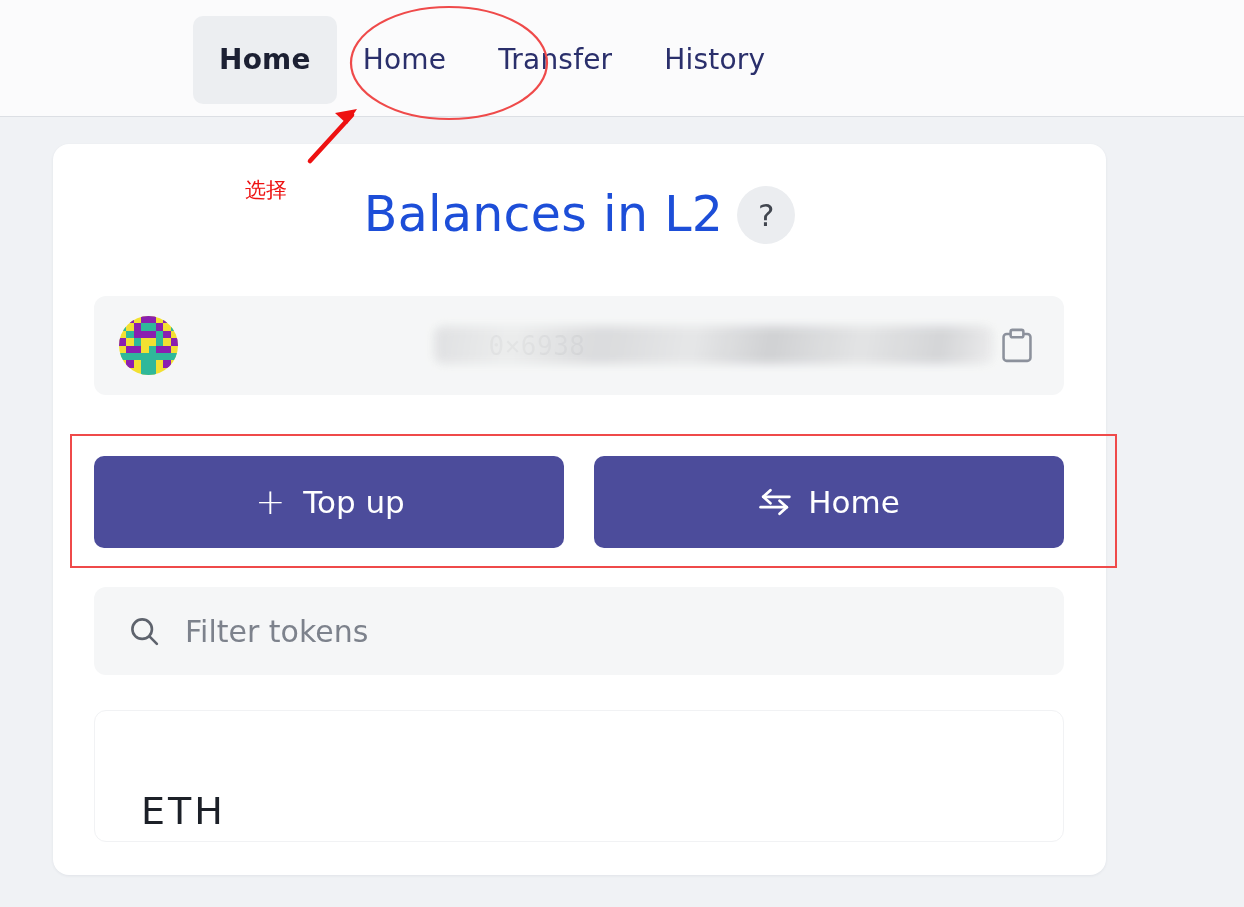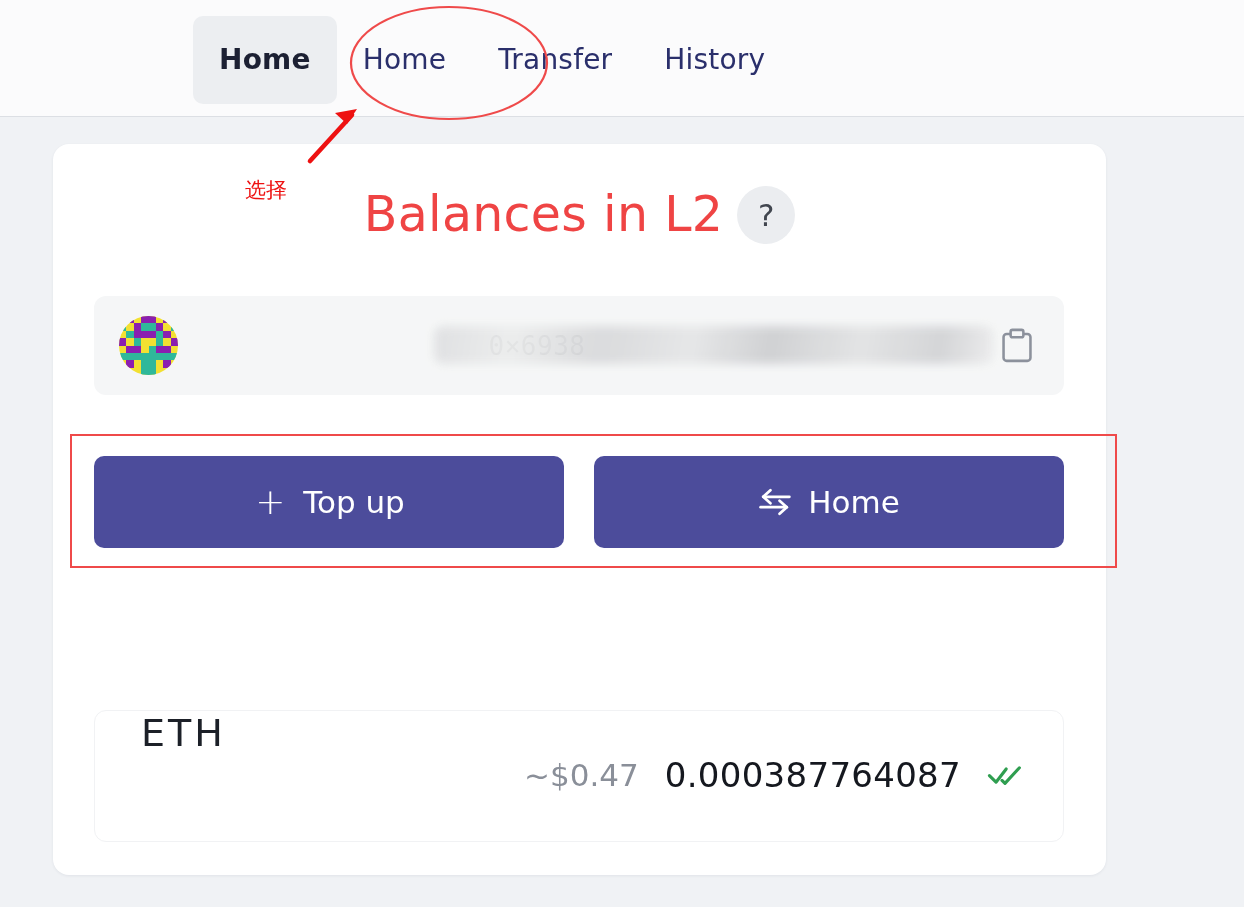--- a/index.html
+++ b/index.html
@@ -65,21 +65,21 @@
     position: absolute;
     left: 0; top: 42px;
     width: 100%;
     display: flex;
     align-items: center;
     justify-content: center;
     gap: 14px;
   }
   .card-title {
     font-size: 49px;
-    color: #ef4444;
+    color: #1d4ed8;
     letter-spacing: 0.3px;
     line-height: 1.05;
   }
   .help-badge {
     width: 58px;
     height: 58px;
     border-radius: 50%;
     background: #ebedf0;
     color: #41464f;
     font-size: 31px;
@@ -227,25 +227,24 @@
     left: 41px;
     top: 566px;
     width: 970px;
     min-height: 132px;
     border: 1px solid #f1f2f4;
     border-radius: 12px;
     box-sizing: border-box;
   }
   .token-row {
     display: flex;
-    align-items: flex-start;
+    align-items: flex-end;
     height: 122px;
     padding: 0 40px 0 46px;
     box-sizing: border-box;
-    flex-direction: column;
   }
   .token-symbol {
     font-size: 38px;
     color: #1c2028;
     letter-spacing: 3px;
     flex: 0 0 auto;
   }
   .token-right {
     margin-left: auto;
     display: flex;
@@ -386,34 +385,33 @@
           <path d="M24 7H4"></path>
           <path d="M9.5 2 4 7l5.5 5"></path>
           <path d="M2 15h20"></path>
           <path d="M16.5 10 22 15l-5.5 5"></path>
         </svg>
       </span>
       <span>Home</span>
     </button>
   </div>
 
+  <div class="filter-box">
+    <span class="search-icon">
+      <svg width="33" height="33" viewBox="0 0 24 24" fill="none" stroke="#5e636d" stroke-width="1.9" stroke-linecap="round">
+        <circle cx="10.3" cy="10.3" r="7.1"></circle>
+        <path d="M15.6 15.6 21 21"></path>
+      </svg>
+    </span>
+    <input class="filter-input" type="text" autofocus="" placeholder="Filter tokens" value="" style="">
+  </div>
 
   <div class="token-list">
     <div class="token-row">
       <div class="token-symbol">ETH</div>
-      <div class="token-right">
-        <div class="token-usd">~$0.47</div>
-        <div class="token-amount">0.000387764087</div>
-        <div class="verified-icon">
-          <svg width="36" height="26" viewBox="0 0 30 20" fill="none" stroke="#2f9e50" stroke-width="2.6" stroke-linecap="round" stroke-linejoin="round">
-            <path d="M2 10.5 7.5 16 16 5"></path>
-            <path d="M12.5 14.5 15 17 27 4"></path>
-          </svg>
-        </div>
-      </div>
     </div>
   </div>
 
 </div>
 
 <div class="anno-layer">
 
   <svg width="1244" height="907" style="position:absolute;left:0;top:0;">
 
     <ellipse cx="435" cy="63" rx="98" ry="56" fill="none" stroke="#ef4a4a" stroke-width="2.2"></ellipse>

